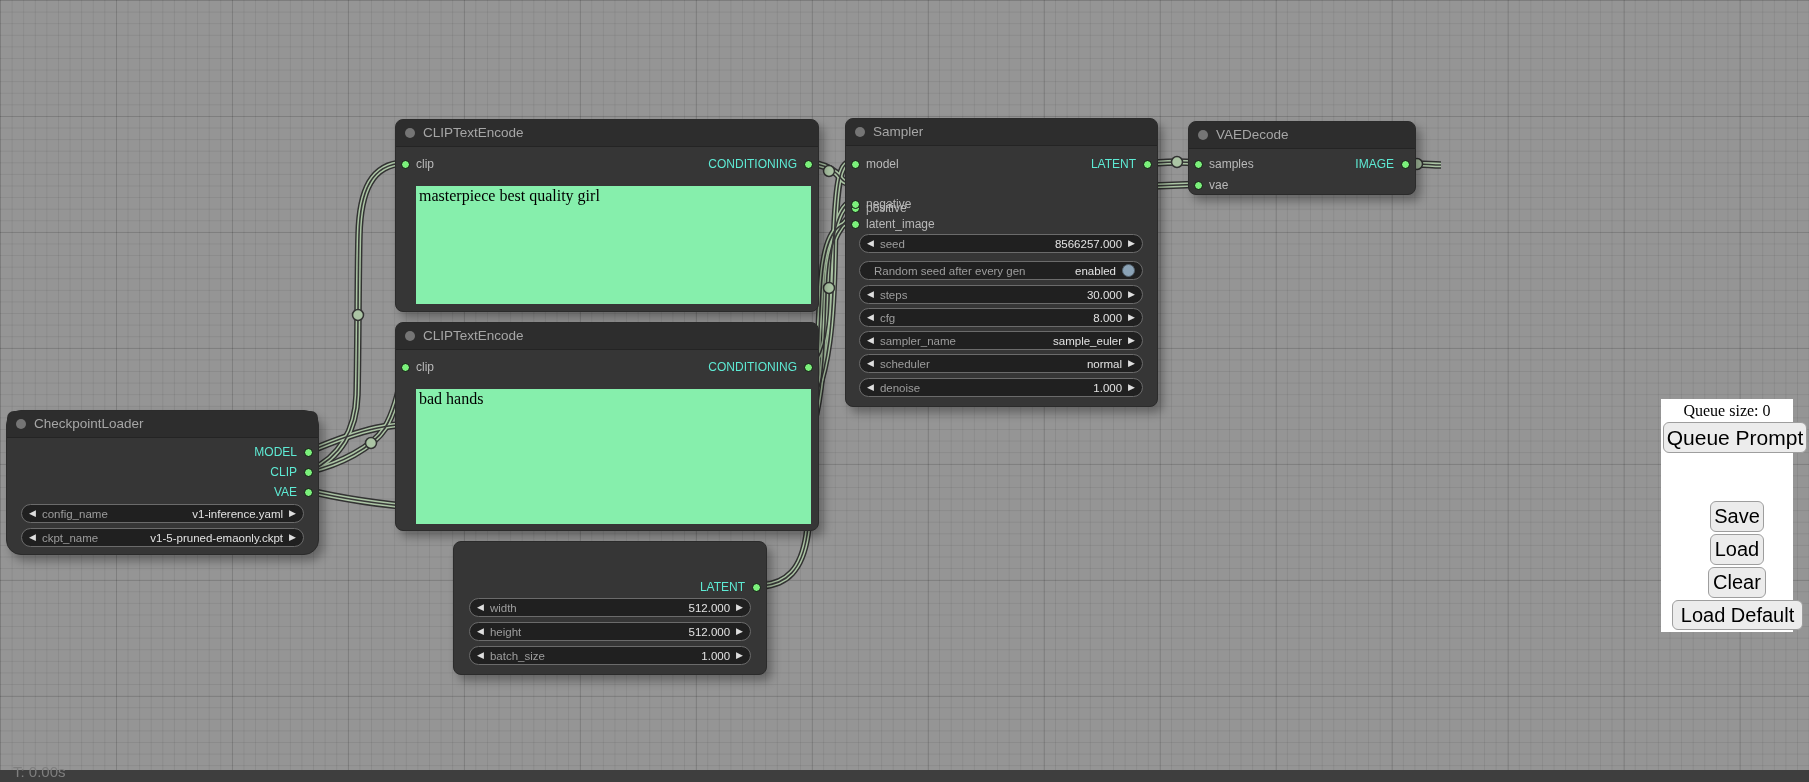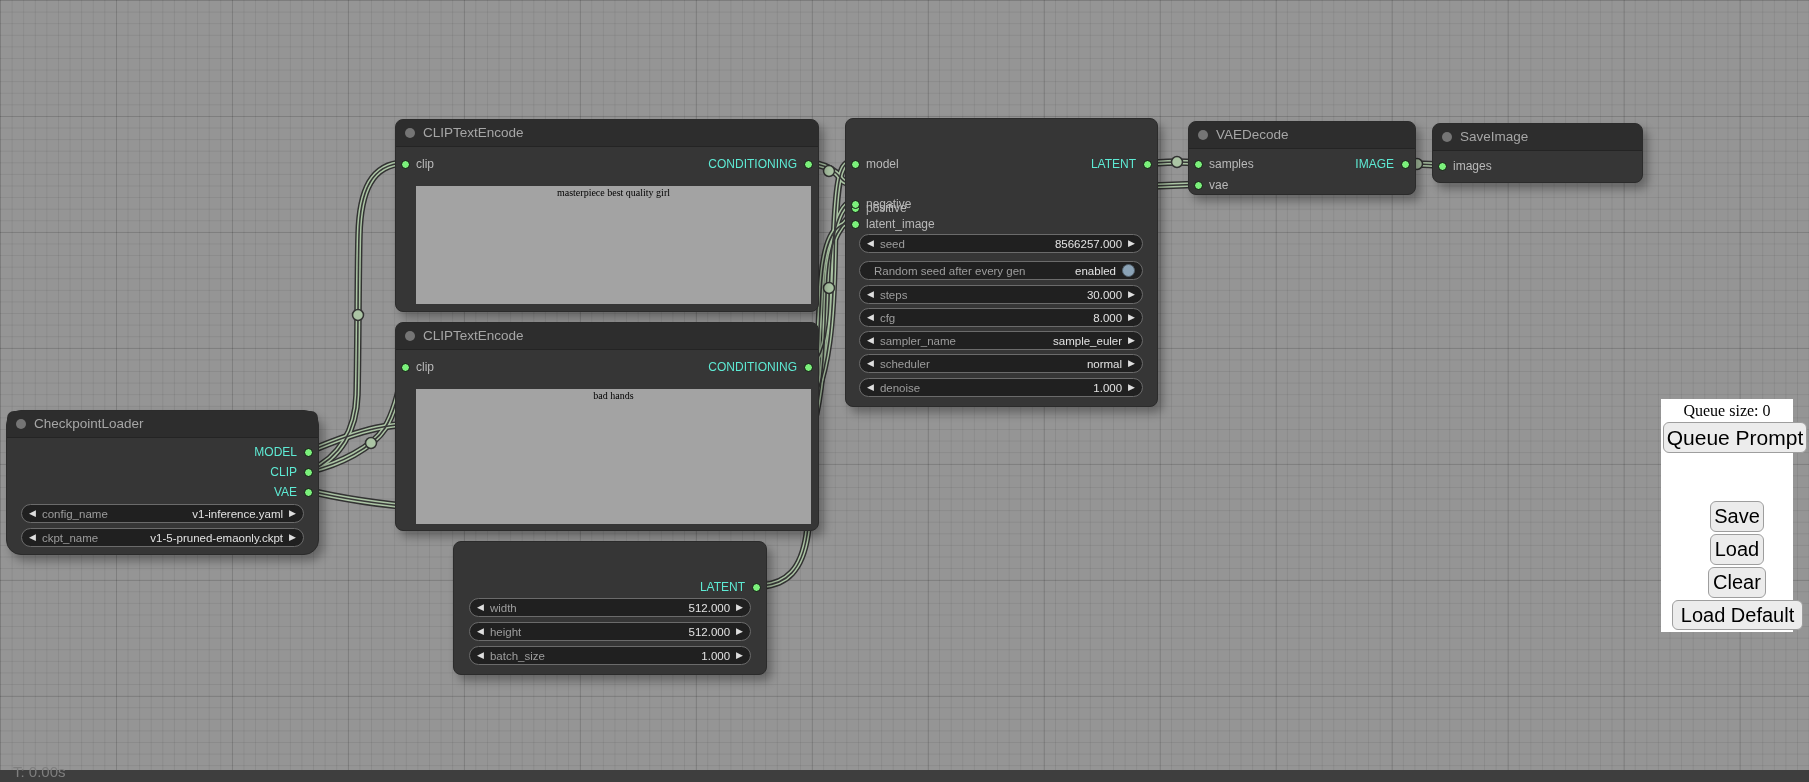--- a/index.html
+++ b/index.html
@@ -43,23 +43,23 @@
   .widget{
     position:absolute;height:19px;border-radius:10px;background:#202020;
     border:1px solid #6b6b6b;box-sizing:border-box;display:flex;align-items:center;
     padding:0 7px;font-size:11.5px;gap:6px;
   }
   .widget .arrow{color:#dedede;font-size:9px;line-height:19px;}
   .widget .wname{color:#9d9d9d;white-space:nowrap;}
   .widget .wval{color:#e2e2e2;margin-left:auto;white-space:nowrap;}
   .widget .toggle{width:13px;height:13px;border-radius:50%;background:#8ba3b6;border:1px solid #55636f;box-sizing:border-box;flex:0 0 auto;}
   .ta{
-    position:absolute;background:#a3a3a3;border:none;resize:none;outline:none;
-    font-family:"Liberation Serif", serif;font-size:10px;color:#000;
-    padding:1px 3px;box-sizing:border-box;text-align:center;
+    position:absolute;background:#86efac;border:none;resize:none;outline:none;
+    font-family:"Liberation Serif", serif;font-size:16px;color:#000;
+    padding:1px 3px;box-sizing:border-box;
   }
   #menu{position:absolute;left:1661px;top:399px;width:132px;height:233px;background:#ffffff;z-index:3;}
   #menu .qsize{position:absolute;top:3px;left:0;right:0;text-align:center;
     font-family:"Liberation Serif", serif;font-size:16px;color:#000;}
   .mbtn{position:absolute;background:#ececec;border:1px solid #9e9e9e;border-radius:6px;
     color:#000;display:flex;align-items:center;justify-content:center;
     font-family:"Liberation Sans", sans-serif;box-sizing:border-box;white-space:nowrap;}
   #bottombar{position:absolute;left:0;right:0;top:770px;height:12px;background:#3e3e3e;z-index:4;}
   #timer{position:absolute;left:13px;top:763px;z-index:5;font-size:15px;color:#7f7f7f;}
 </style>
@@ -179,20 +179,24 @@
     </div>
     <div class="widget" style="left:15px;top:104px;width:282px;">
       <span class="arrow">◀</span>
       <span class="wname">batch_size</span>
       <span class="wval">1.000</span>
       <span class="arrow">▶</span>
     </div>
   </div>
 
   <div class="node" style="left:845px;top:118px;width:313px;height:289px;">
+    <div class="titlebar">
+      <div class="titledot"></div>
+      <div class="titletext">Sampler</div>
+    </div>
     <div class="port in" style="left:0;top:35px;"><span class="pdot"></span><span class="plabel">model</span></div>
     <div class="port in" style="left:0;top:55px;margin-top:24px;"><span class="pdot"></span><span class="plabel">positive</span></div>
     <div class="port in" style="left:0;top:75px;"><span class="pdot"></span><span class="plabel">negative</span></div>
     <div class="port in" style="left:0;top:95px;"><span class="pdot"></span><span class="plabel">latent_image</span></div>
     <div class="port out" style="top:35px;"><span class="plabel">LATENT</span><span class="pdot"></span></div>
 
     <div class="widget" style="left:13px;top:115px;width:284px;">
       <span class="arrow">◀</span>
       <span class="wname">seed</span>
       <span class="wval">8566257.000</span>
@@ -238,27 +242,20 @@
   <div class="node" style="left:1188px;top:121px;width:228px;height:74px;">
     <div class="titlebar">
       <div class="titledot"></div>
       <div class="titletext">VAEDecode</div>
     </div>
     <div class="port in" style="left:0;top:32px;"><span class="pdot"></span><span class="plabel">samples</span></div>
     <div class="port in" style="left:0;top:53px;"><span class="pdot"></span><span class="plabel">vae</span></div>
     <div class="port out" style="top:32px;"><span class="plabel">IMAGE</span><span class="pdot"></span></div>
   </div>
 
-  <div class="node" style="left:1432px;top:123px;width:211px;height:60px;">
-    <div class="titlebar">
-      <div class="titledot"></div>
-      <div class="titletext">SaveImage</div>
-    </div>
-    <div class="port in" style="left:0;top:32px;"><span class="pdot"></span><span class="plabel">images</span></div>
-  </div>
 
   <div id="menu">
     <div class="qsize">Queue size: 0</div>
     <div class="mbtn" style="left:2px;top:23px;width:144px;height:31px;font-size:21px;">Queue Prompt</div>
     <div class="mbtn" style="left:49px;top:102px;width:54px;height:31px;font-size:20px;">Save</div>
     <div class="mbtn" style="left:49px;top:135px;width:54px;height:31px;font-size:20px;">Load</div>
     <div class="mbtn" style="left:47px;top:168px;width:58px;height:31px;font-size:20px;">Clear</div>
     <div class="mbtn" style="left:11px;top:201px;width:131px;height:30px;font-size:20px;">Load Default</div>
   </div>
 

